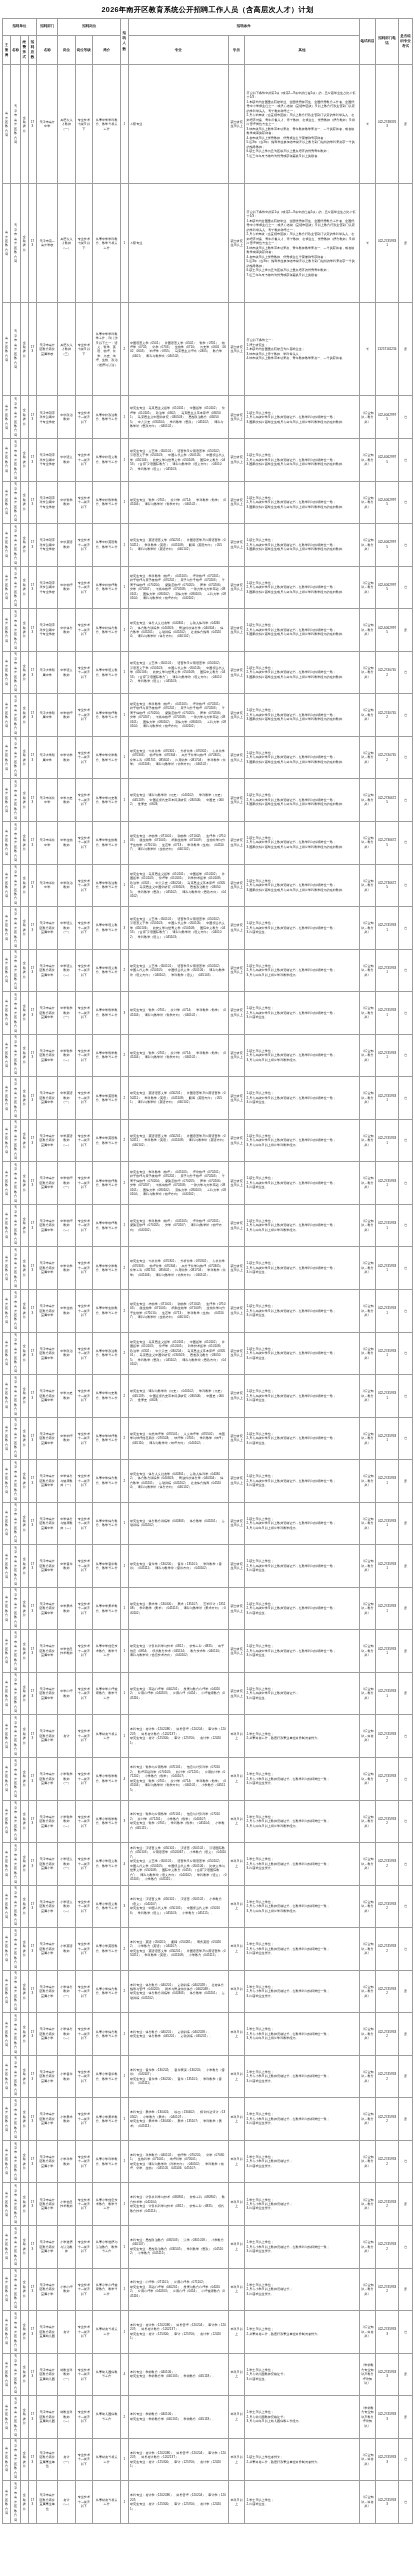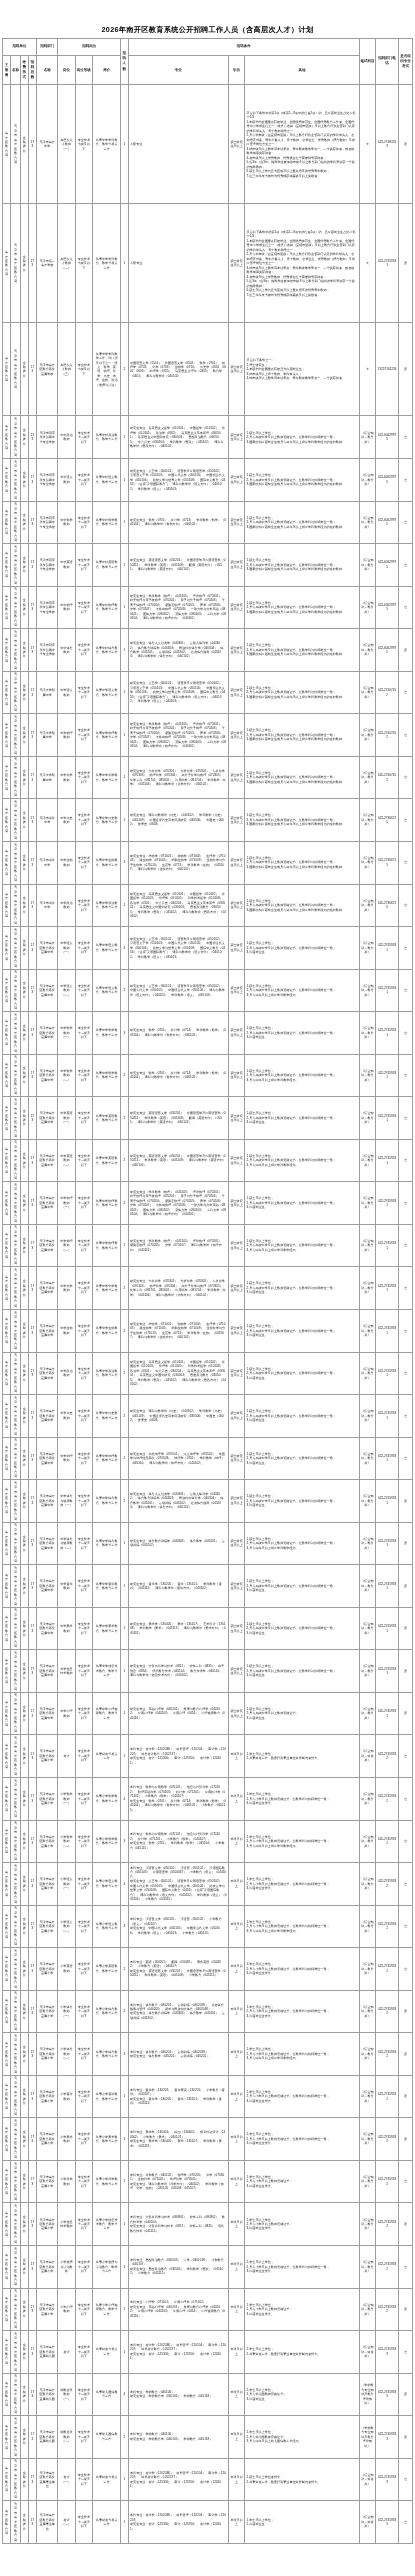--- a/index.html
+++ b/index.html
@@ -1,17 +1,17 @@
 <!DOCTYPE html>
 <html style="font-size:10px"><head>
 <meta charset="utf-8">
 <style>
   html,body{margin:0;padding:0;background:#ffffff;}
   body{width:415px;min-height:2576px;font-family:"Liberation Sans","DejaVu Sans",sans-serif;color:#1a1a1a;}
-  .page{padding:2.5px 1.9px 19px 1.9px;margin-top:20px;}
+  .page{padding:2.5px 1.9px 19px 1.9px;}
   .title{font-size:7.2px;font-weight:bold;text-align:center;margin:2.5px 0 2.5px 0;color:#000;letter-spacing:0.3px;}
   table{border-collapse:collapse;table-layout:fixed;width:411px;margin:0 auto;border:0.9px solid #777;}
   th,td{border:0.5px solid #9d9d9d;padding:0.6px 1.3px;font-size:3.1px;line-height:1.45;word-break:break-all;vertical-align:middle;text-align:center;color:#222;}
   th{font-size:3.5px;font-weight:bold;background:#fff;padding:1.3px 0.6px;}
   thead tr.group th{height:13.8px;}
   thead tr.sub th{height:26px;}
   tbody td{height:31px;}
   td.c-m,td.c-o{text-align:left;white-space:pre-line;}
   td.c-j{padding:0.6px 1.3px;}
   tr.sec td{border-top:1px solid #7a7a7a;}

